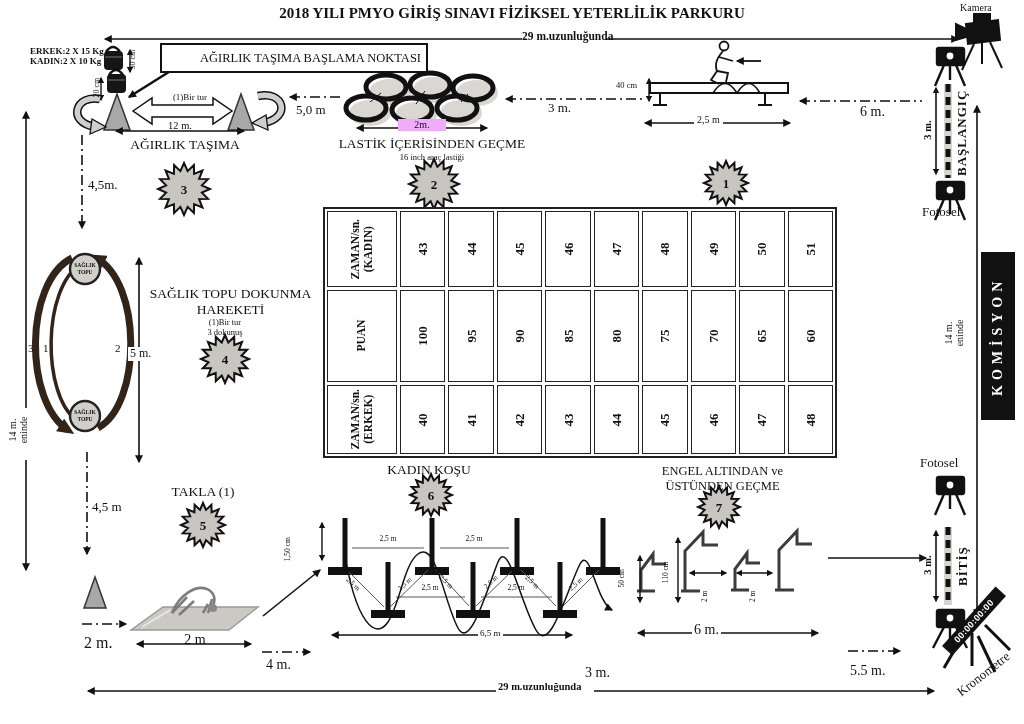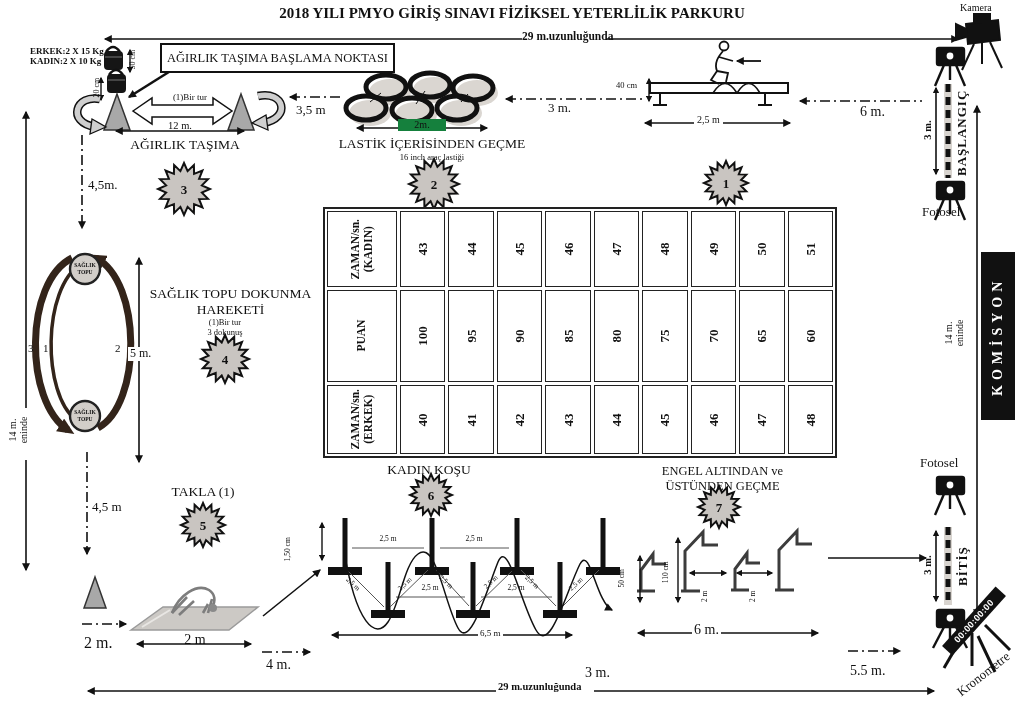--- a/index.html
+++ b/index.html
@@ -7,21 +7,21 @@
           font-family:"Liberation Serif",serif;color:#111;}
   #art{position:absolute;left:0;top:0;}
   .lbl{position:absolute;white-space:nowrap;line-height:1.15;}
   .ctr{text-align:center;white-space:normal;}
   .b{font-weight:bold;}
   .wbg{background:#fff;padding:0 2px;}
   .rot{transform:rotate(-90deg);text-align:center;}
   .vtext{writing-mode:vertical-rl;transform:rotate(180deg);text-align:center;}
   .starnum{position:absolute;width:20px;height:20px;display:flex;align-items:center;justify-content:center;
            font-weight:bold;font-size:13px;}
-  .box{position:absolute;border:2.2px solid #111;background:#fff;display:flex;align-items:center;justify-content:center;}
+  .box{position:absolute;border:2.2px solid #111;background:#fff;display:flex;align-items:center;justify-content:center;padding-left:33px;}
   
   #score-table{position:absolute;left:323px;top:207px;width:514px;height:251px;border:2.5px solid #222;
                box-sizing:border-box;display:grid;grid-template-columns:70px repeat(9,1fr);
                grid-template-rows:76px 92px 1fr;gap:3px;padding:2px;background:#fff;}
   #score-table .cell{border:1.8px solid #222;display:flex;align-items:center;justify-content:center;overflow:hidden;}
   #score-table .cv{transform:rotate(-90deg);font-weight:bold;font-size:13px;white-space:nowrap;}
   #score-table .ch{transform:rotate(-90deg);font-weight:bold;font-size:11.5px;width:72px;text-align:center;line-height:1.15;}
   .blackbar{position:absolute;background:#111;color:#fff;display:flex;align-items:center;justify-content:center;}
 </style>
 </head>
@@ -290,23 +290,23 @@
   <div>KADIN:2 X 10 Kg</div>
 </div>
 <div class="lbl rot" style="left:113px;top:55px;width:40px;font-size:8px;">50 cm</div>
 <div class="lbl rot" style="left:77px;top:83px;width:40px;font-size:8px;">20 cm</div>
 
 <div class="box" style="left:160px;top:43px;width:231px;height:26px;font-size:12.5px;">AĞIRLIK TAŞIMA BAŞLAMA NOKTASI</div>
 <div class="lbl" style="left:150px;top:92px;width:80px;text-align:center;font-size:9px;">(1)Bir tur</div>
 <div class="lbl" style="left:150px;top:120px;width:60px;text-align:center;font-size:10.5px;">12 m.</div>
 <div class="lbl" style="left:115px;top:137px;width:140px;text-align:center;font-size:13.5px;">AĞIRLIK TAŞIMA</div>
 <div class="lbl" style="left:88px;top:178px;font-size:13px;">4,5m.</div>
-<div class="lbl" style="left:296px;top:103px;font-size:13px;">3,5 m</div>
-
-<div class="lbl" style="left:398px;top:119px;width:48px;text-align:center;font-size:10px;background:#15803d;">2m.</div>
+<div class="lbl" style="left:296px;top:103px;font-size:13px;">5,0 m</div>
+
+<div class="lbl" style="left:398px;top:119px;width:48px;text-align:center;font-size:10px;background:#f0abfc;">2m.</div>
 <div class="lbl" style="left:337px;top:136px;width:190px;text-align:center;font-size:13.5px;">LASTİK İÇERİSİNDEN GEÇME</div>
 <div class="lbl" style="left:367px;top:153px;width:130px;text-align:center;font-size:8.5px;">16 inch araç lastiği</div>
 <div class="lbl" style="left:548px;top:101px;font-size:13px;">3 m.</div>
 
 <div class="lbl" style="left:616px;top:81px;font-size:8.5px;">40 cm</div>
 <div class="lbl" style="left:694px;top:114px;font-size:10px;background:#fff;padding:0 3px;">2,5 m</div>
 <div class="lbl" style="left:860px;top:104px;font-size:14px;">6 m.</div>
 
 <div class="lbl" style="left:960px;top:2px;font-size:10px;">Kamera</div>
 <div class="lbl vtext b" style="left:955px;top:84px;height:98px;font-size:13px;letter-spacing:1px;">BAŞLANGIÇ</div>

